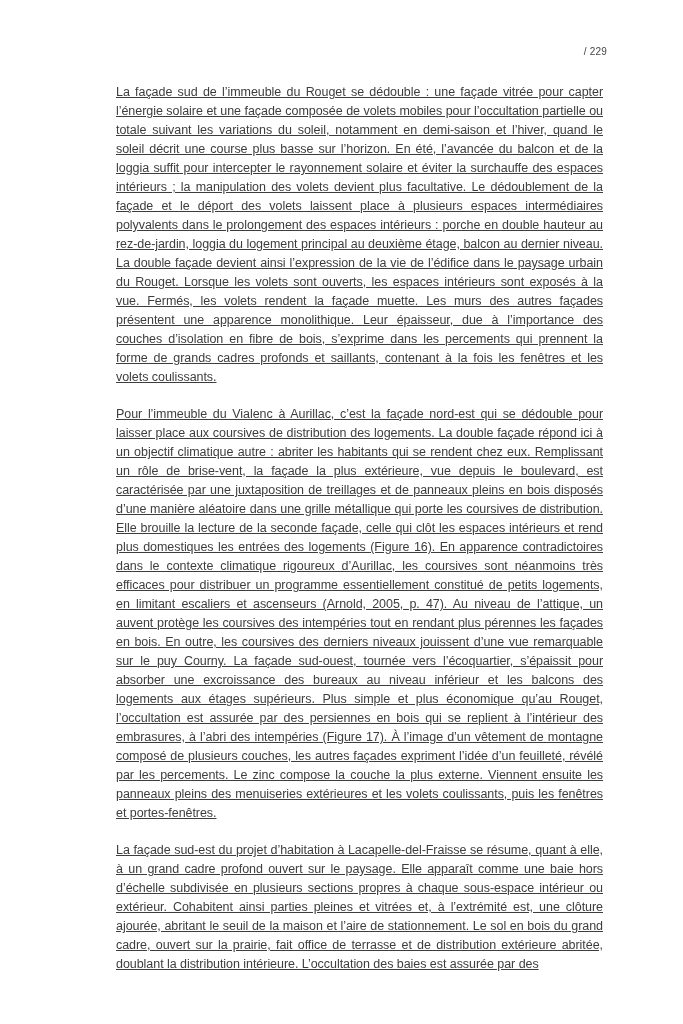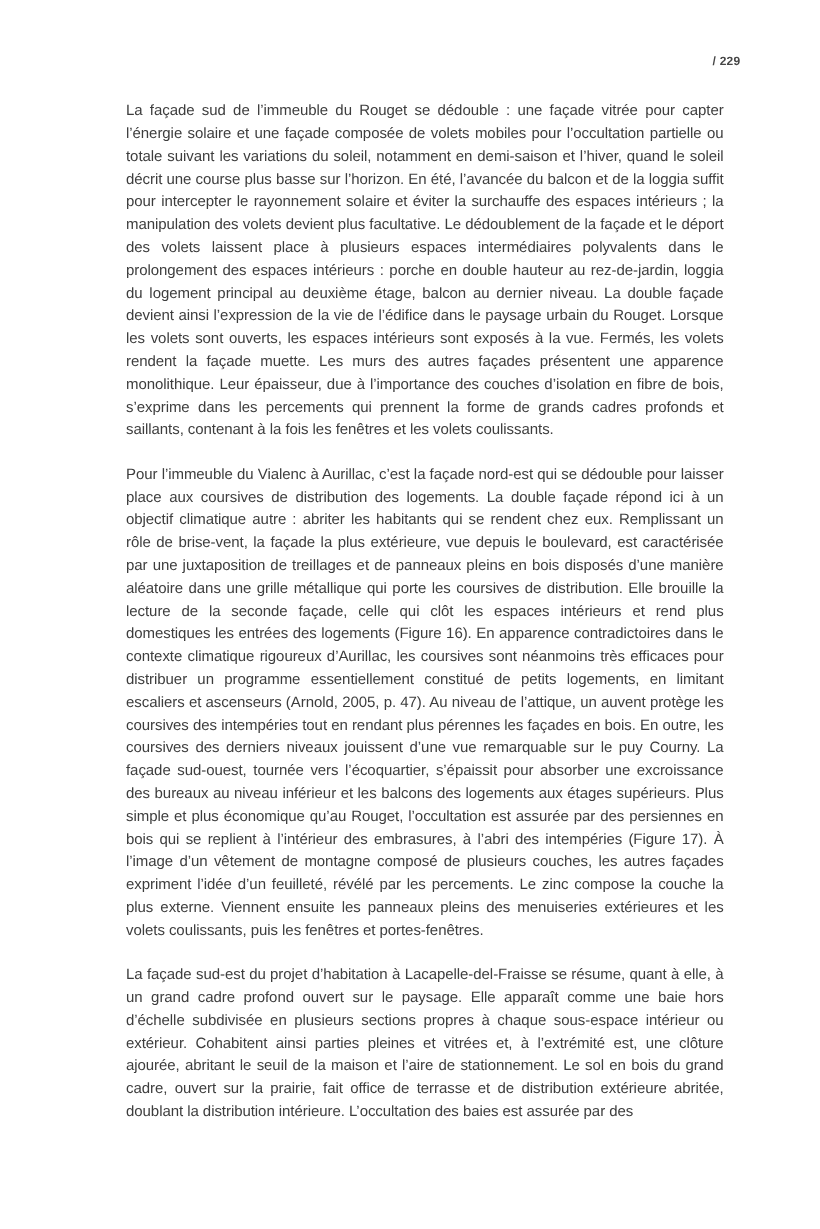--- a/index.html
+++ b/index.html
@@ -15,41 +15,41 @@
     font-family: "Liberation Sans", sans-serif;
   }
   .page {
     position: absolute;
     inset: 0;
     background: #ffffff;
   }
   .folio {
     position: absolute;
     top: 46px;
-    right: 66px;
+    right: 76px;
     font-size: 10px;
     letter-spacing: 0.2px;
     color: #464646;
-    font-weight: bold;
   }
   .textblock {
     position: absolute;
     left: 105px;
     top: 83px;
     width: 498px;
     font-size: 12.5px;
     line-height: 19px;
     letter-spacing: -0.05px;
     color: #3d3d3d;
     text-align: justify;
     hyphens: auto;
     -webkit-hyphens: auto;
   }
   .para {
-    margin: 0 0 18px 0;
+    margin: 0 0 18px 11px;
+    text-decoration: underline;
   }
   .para:last-child {
     margin-bottom: 0;
   }
 </style>
 </head>
 <body>
 
 <div class="page">
 

